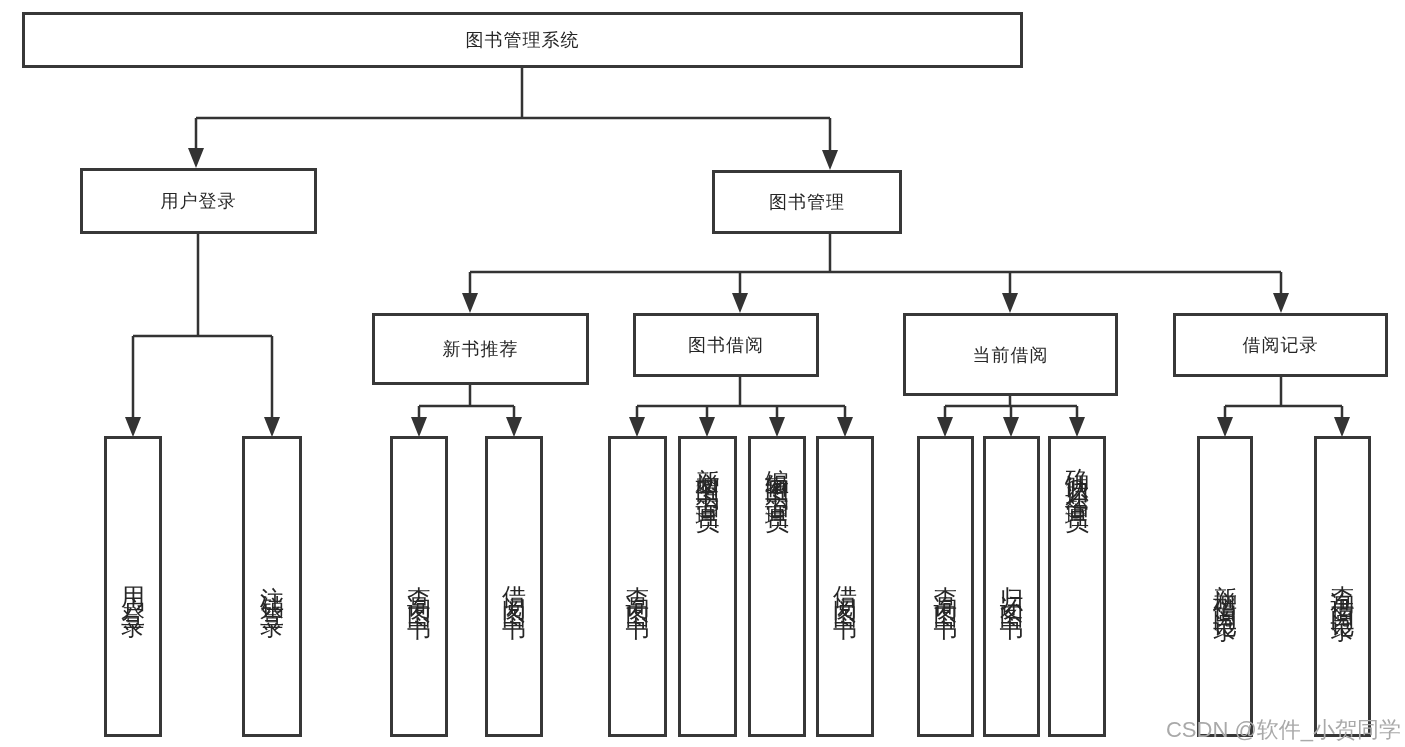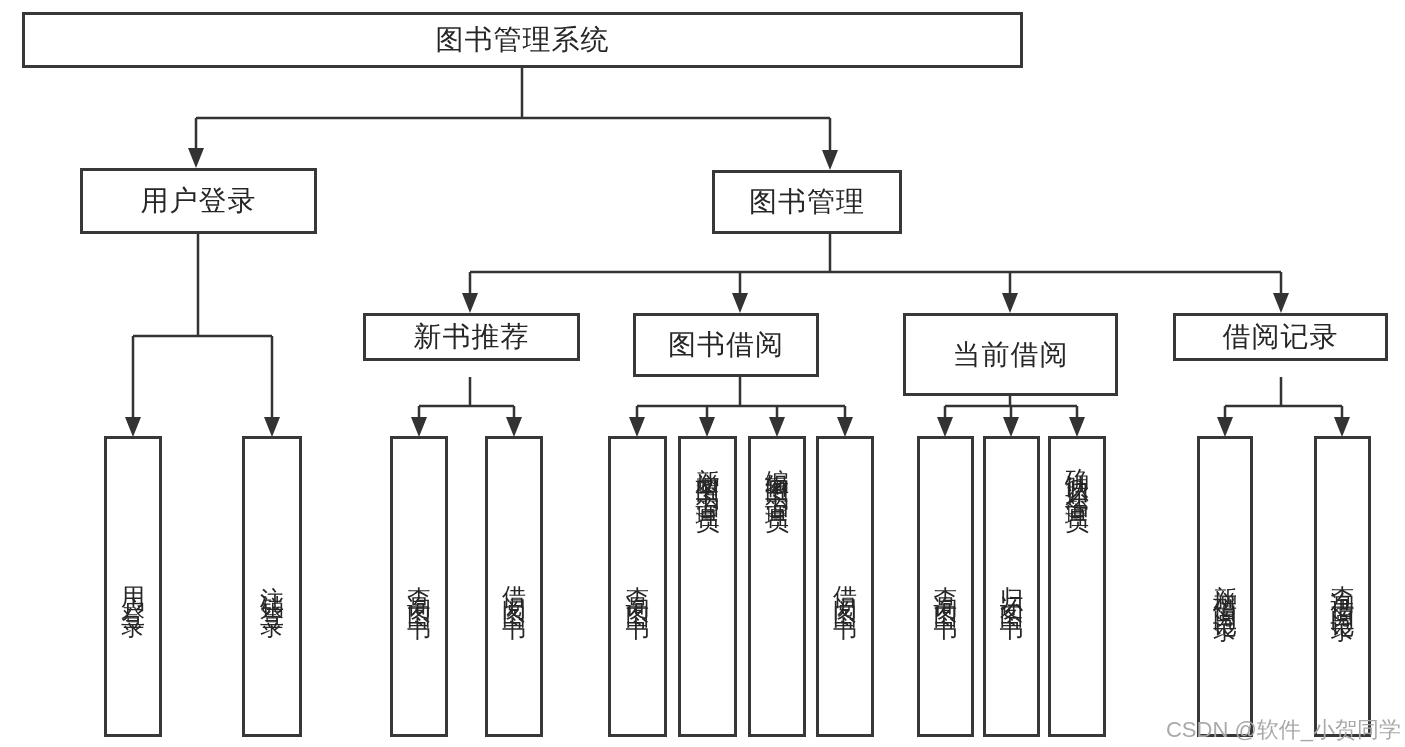--- a/index.html
+++ b/index.html
@@ -26,21 +26,21 @@
     box-sizing: border-box;
     border: 3px solid #383838;
     background: #ffffff;
     display: flex;
     align-items: center;
     justify-content: center;
     color: #262626;
     z-index: 1;
   }
   .hbox {
-    font-size: 28px;
+    font-size: 18px;
     letter-spacing: 1px;
     white-space: nowrap;
   }
   .vbox {
     font-size: 24px;
     writing-mode: vertical-lr;
     text-orientation: mixed;
     line-height: 1;
   }
   .vbox.vt-long {
@@ -113,24 +113,24 @@
            M1069 417 L1085 417 L1077 437 Z
            M1217 417 L1233 417 L1225 437 Z
            M1334 417 L1350 417 L1342 437 Z"></path>
 </svg>
 
 <div class="box hbox" style="left:22px; top:12px; width:1001px; height:56px">图书管理系统</div>
 
 <div class="box hbox" style="left:80px; top:168px; width:237px; height:66px">用户登录</div>
 <div class="box hbox" style="left:712px; top:170px; width:190px; height:64px">图书管理</div>
 
-<div class="box hbox" style="left:363px; top:313px; width:217px; height:48px">新书推荐</div>
+<div class="box hbox" style="left:372px; top:313px; width:217px; height:72px">新书推荐</div>
 <div class="box hbox" style="left:633px; top:313px; width:186px; height:64px">图书借阅</div>
 <div class="box hbox" style="left:903px; top:313px; width:215px; height:83px">当前借阅</div>
-<div class="box hbox" style="left:1173px; top:313px; width:215px; height:48px">借阅记录</div>
+<div class="box hbox" style="left:1173px; top:313px; width:215px; height:64px">借阅记录</div>
 
 <div class="box vbox" style="left: 104px; top: 436px; width: 58px; height: 301px; letter-spacing: 10px;">用户登录</div>
 <div class="box vbox" style="left: 242px; top: 436px; width: 60px; height: 301px; letter-spacing: 10px;">注销登录</div>
 
 <div class="box vbox" style="left: 390px; top: 436px; width: 58px; height: 301px; letter-spacing: 10px;">查询图书</div>
 <div class="box vbox" style="left: 485px; top: 436px; width: 58px; height: 301px; letter-spacing: 10px;">借阅图书</div>
 
 <div class="box vbox" style="left: 608px; top: 436px; width: 59px; height: 301px; letter-spacing: 10px;">查询图书</div>
 <div class="box vbox vt-long" style="left: 678px; top: 436px; width: 59px; height: 301px; letter-spacing: 6px;">新增图书（管理员）</div>
 <div class="box vbox vt-long" style="left: 748px; top: 436px; width: 58px; height: 301px; letter-spacing: 6px;">编辑图书（管理员）</div>

